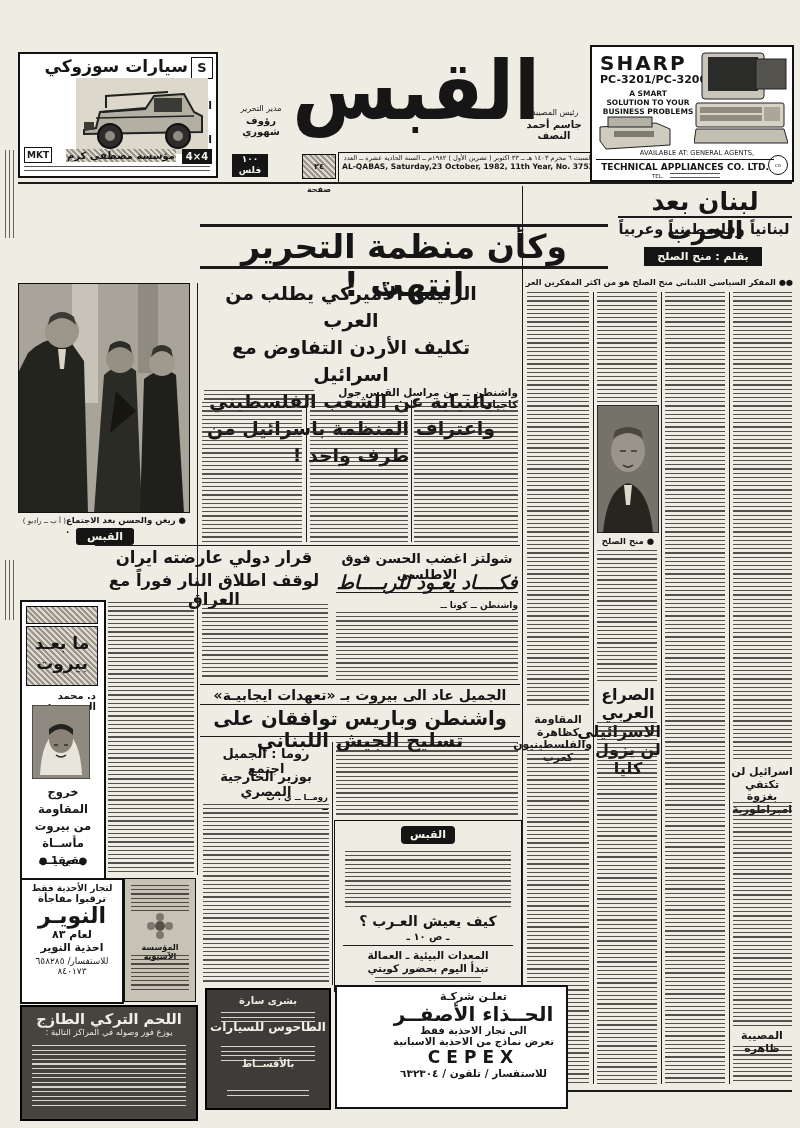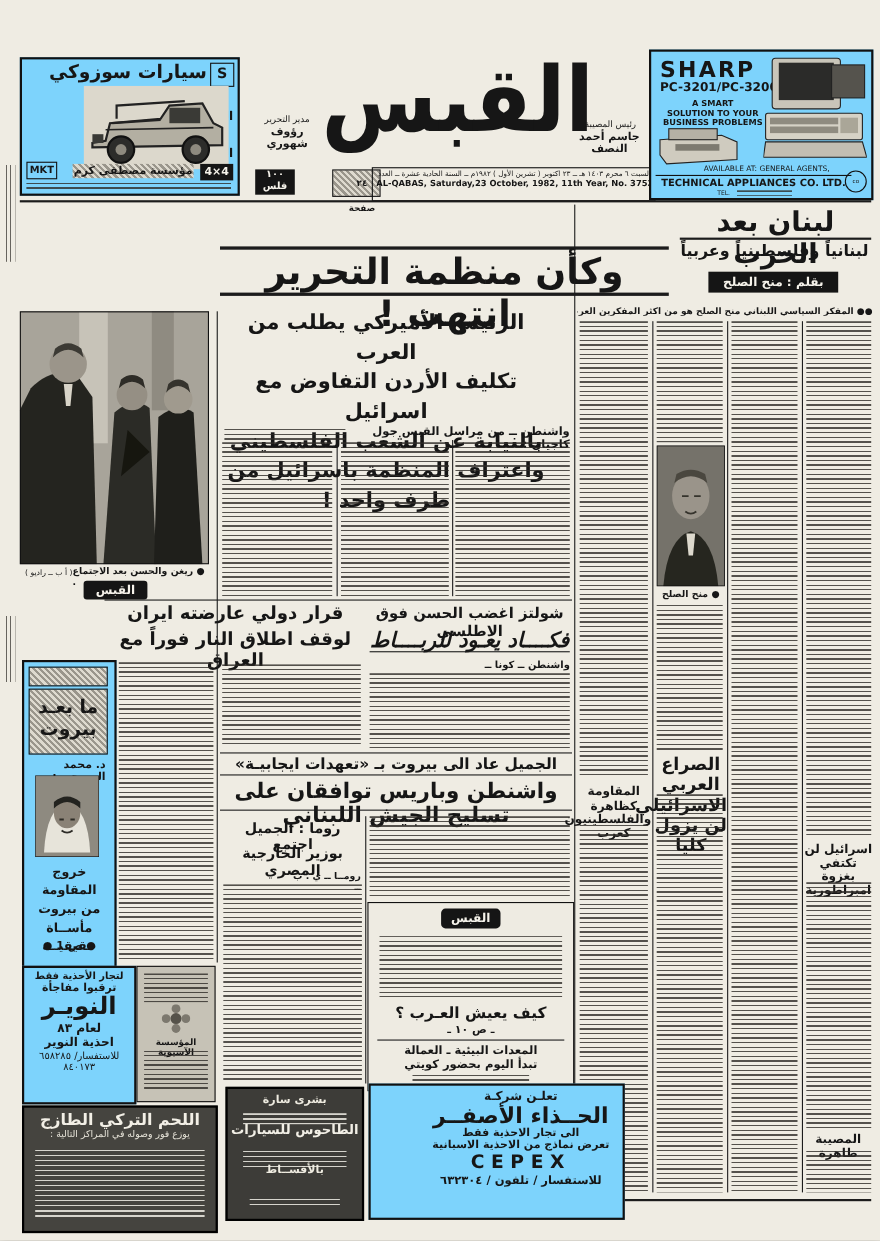--- a/index.html
+++ b/index.html
@@ -9,21 +9,21 @@
   .abs{position:absolute;}
   .b{font-weight:bold;}
   .c{text-align:center;}
   .ltr{direction:ltr;}
   
   .tx{background-image:repeating-linear-gradient(to bottom,rgba(45,42,38,.8) 0 1.2px,rgba(45,42,38,0) 1.2px 4.2px);}
   .txw{background-image:repeating-linear-gradient(to bottom,rgba(240,238,230,.85) 0 1.2px,rgba(240,238,230,0) 1.2px 4.6px);}
   .txv{background-image:repeating-linear-gradient(to right,rgba(45,42,38,.7) 0 1.2px,rgba(45,42,38,0) 1.2px 4.2px);}
   .hr{background:#1c1c1c;height:1px;}
   .vr{background:#1c1c1c;width:1px;}
-  .box{border:2px solid #111;background:#7dd3fc;}
+  .box{border:2px solid #111;background:#ffffff;}
   .hatch{background:repeating-linear-gradient(45deg,#9a968c 0 2px,#dedacf 2px 4px);}
   .badge{background:#151515;color:#f5f2ea;}
   .head{font-weight:bold;line-height:1.15;}
   .masthead{font-weight:bold;transform:scaleY(1.08);letter-spacing:-2px;}
   .small{font-size:8px;line-height:1.2;}
 </style>
 </head>
 <body>
 
 <div class="page">
@@ -56,21 +56,21 @@
     <div class="abs tx" style="left:4px;bottom:2px;width:186px;height:8px;"></div>
   </div>
 
   <div class="abs masthead" style="left:302px;top:46px;width:238px;font-size:76px;text-align:center;">القبس</div>
   <div class="abs c" style="left:228px;top:104px;width:66px;font-size:8px;">مدير التحرير</div>
   <div class="abs c b" style="left:228px;top:115px;width:66px;font-size:10px;">رؤوف شهوري</div>
   <div class="abs c" style="left:520px;top:108px;width:70px;font-size:8px;">رئيس المصيبة</div>
   <div class="abs c b" style="left:514px;top:119px;width:80px;font-size:10px;">جاسم أحمد النصف</div>
 
   <div class="abs badge b c" style="left:232px;top:154px;width:36px;height:23px;font-size:9px;line-height:11px;">١٠٠ فلس</div>
-  <div class="abs hatch b c" style="left:302px;top:154px;width:32px;height:23px;font-size:8px;line-height:23px;border:1px solid #111;padding-left:10px;">٢٤ صفحة</div>
+  <div class="abs hatch b c" style="left:302px;top:154px;width:32px;height:23px;font-size:8px;line-height:23px;border:1px solid #111;">٢٤ صفحة</div>
   <div class="abs" style="left:338px;top:152px;width:250px;height:27px;border:1px solid #111;padding:1px 3px;">
     <div style="font-size:6.6px;white-space:nowrap;overflow:hidden;">السبت ٦ محرم ١٤٠٣ هـ ــ ٢٣ اكتوبر ( تشرين الأول ) ١٩٨٢م ــ السنة الحادية عشرة ــ العدد ٣٧٥٢ ــ الكويت</div>
     <div class="ltr b" style="font-size:7.6px;white-space:nowrap;overflow:hidden;">AL-QABAS, Saturday,23 October, 1982, 11th Year, No. 3752 — Kuwait.</div>
   </div>
 
   <div class="abs box ltr" style="left:590px;top:45px;width:200px;height:133px;">
     <div class="abs b" style="left:8px;top:4px;font-size:20px;letter-spacing:2px;">SHARP</div>
     <div class="abs b" style="left:8px;top:26px;font-size:11px;">PC-3201/PC-3200</div>
     <div class="abs b c" style="left:8px;top:42px;width:96px;font-size:7.5px;line-height:9px;">
       <div>A SMART</div>

